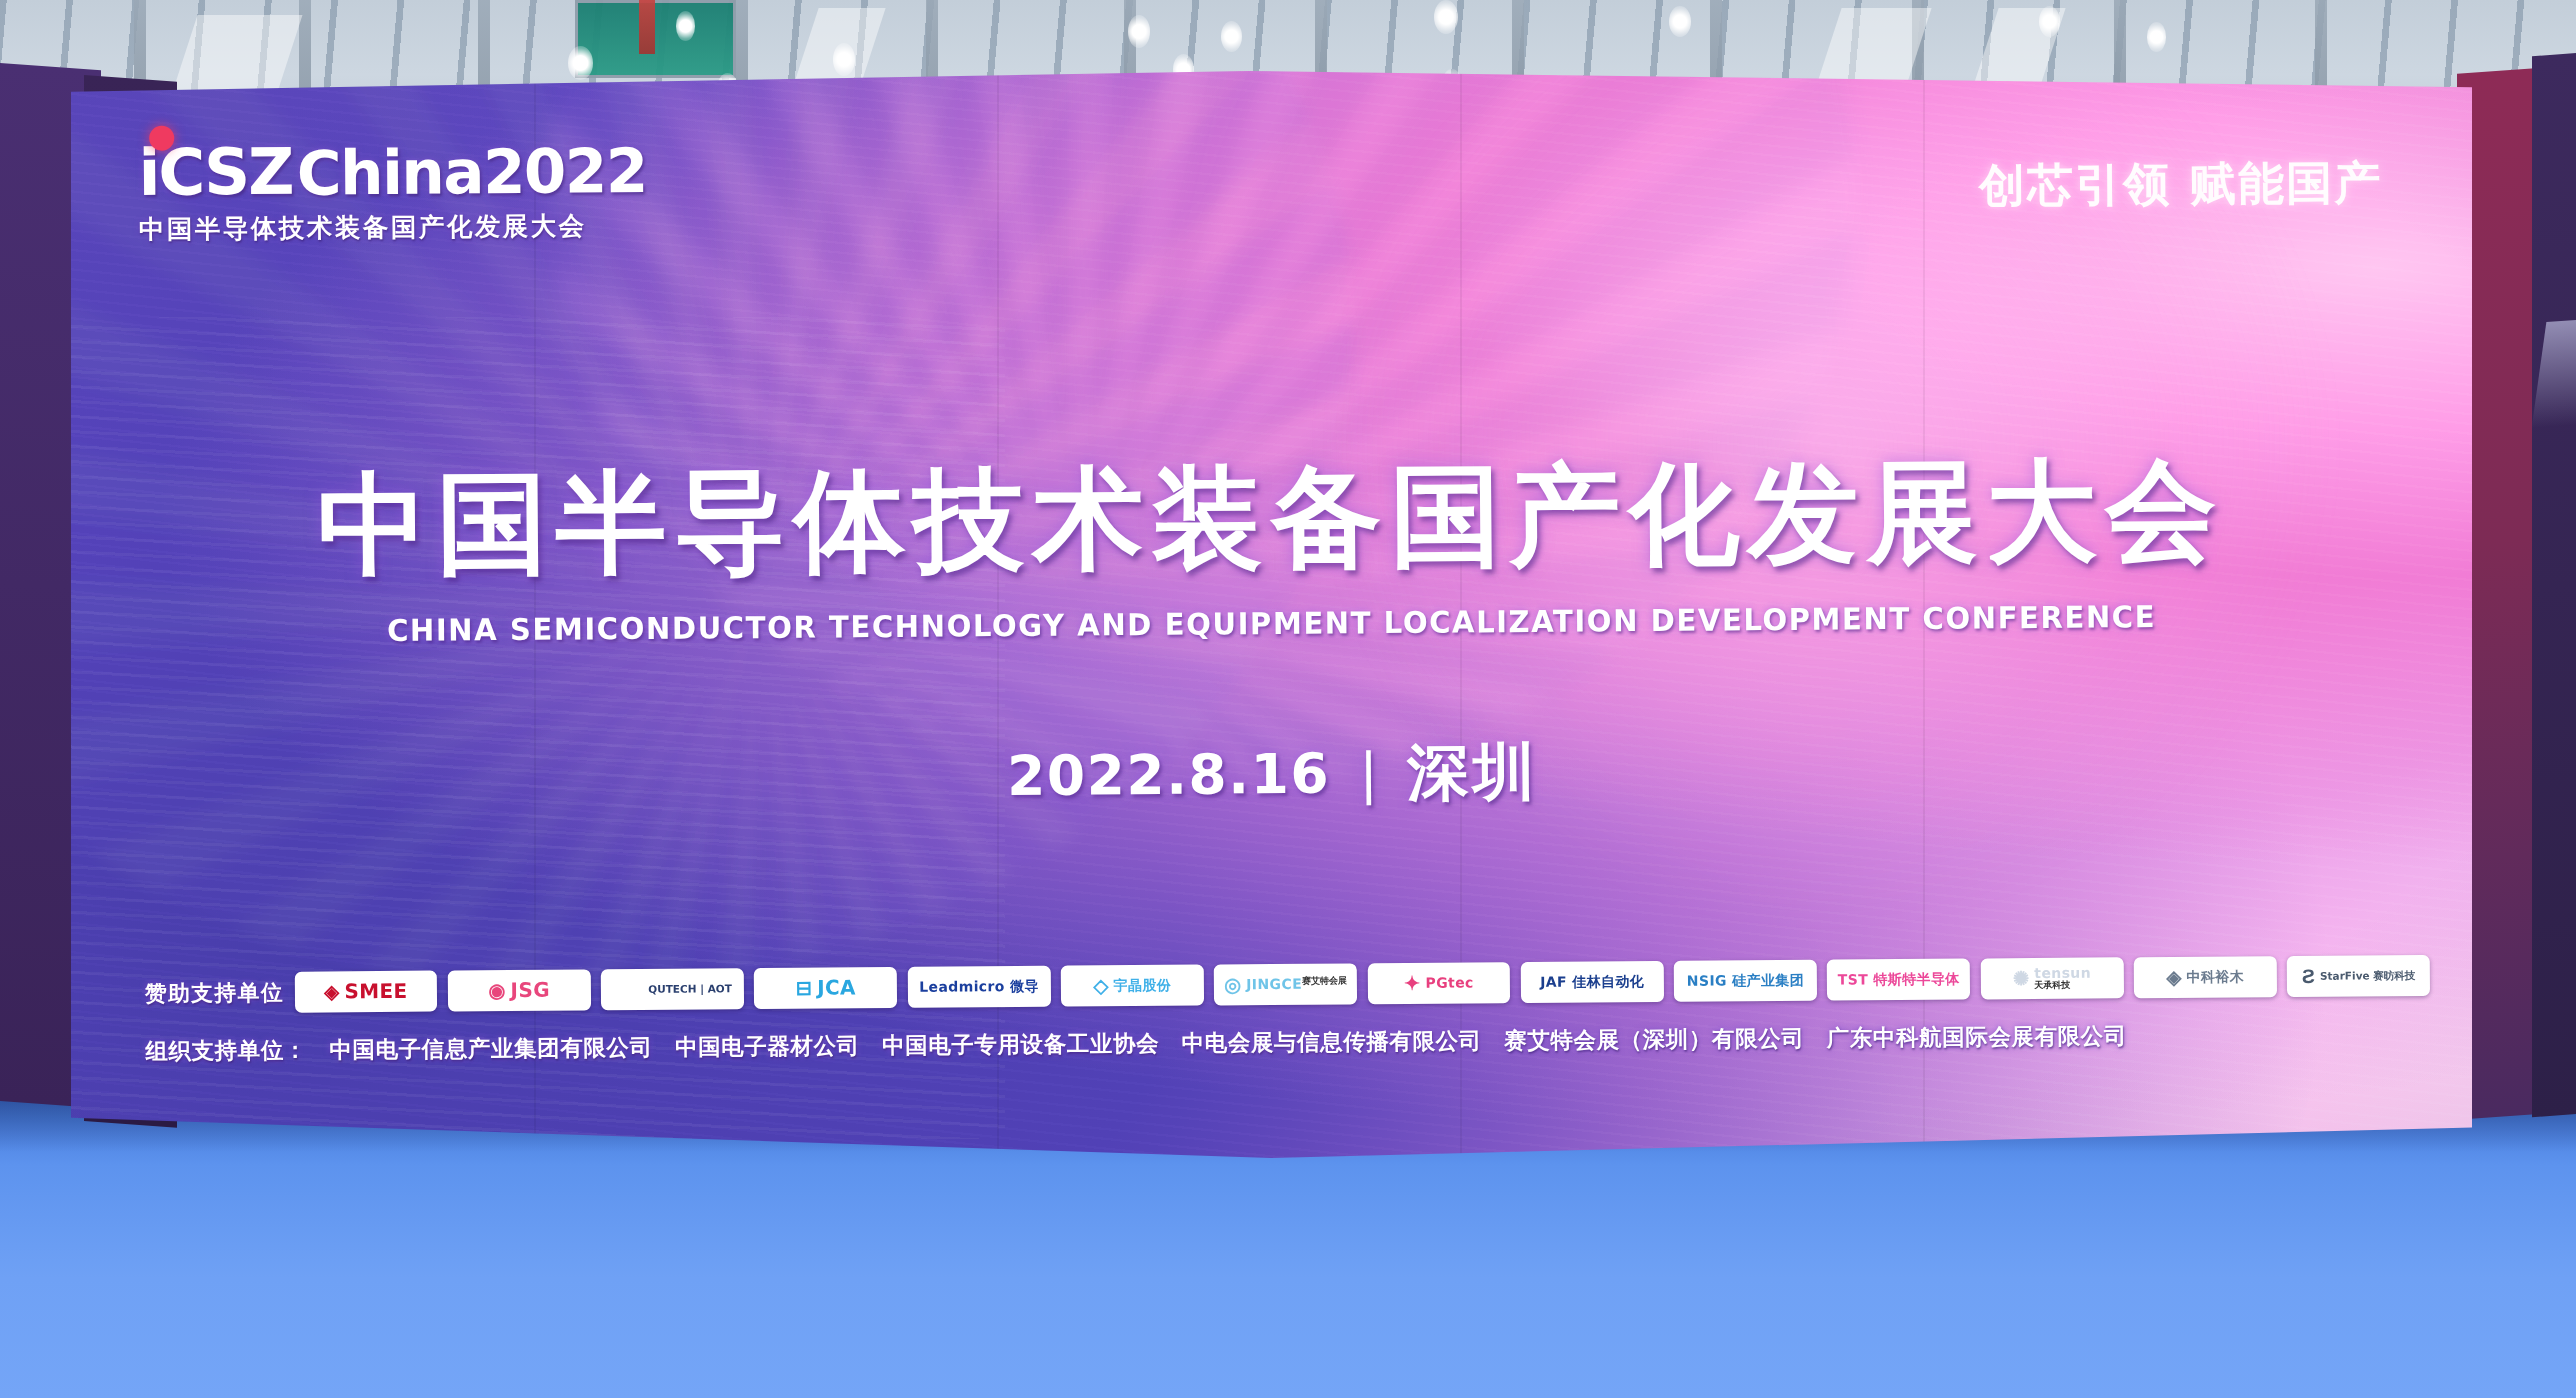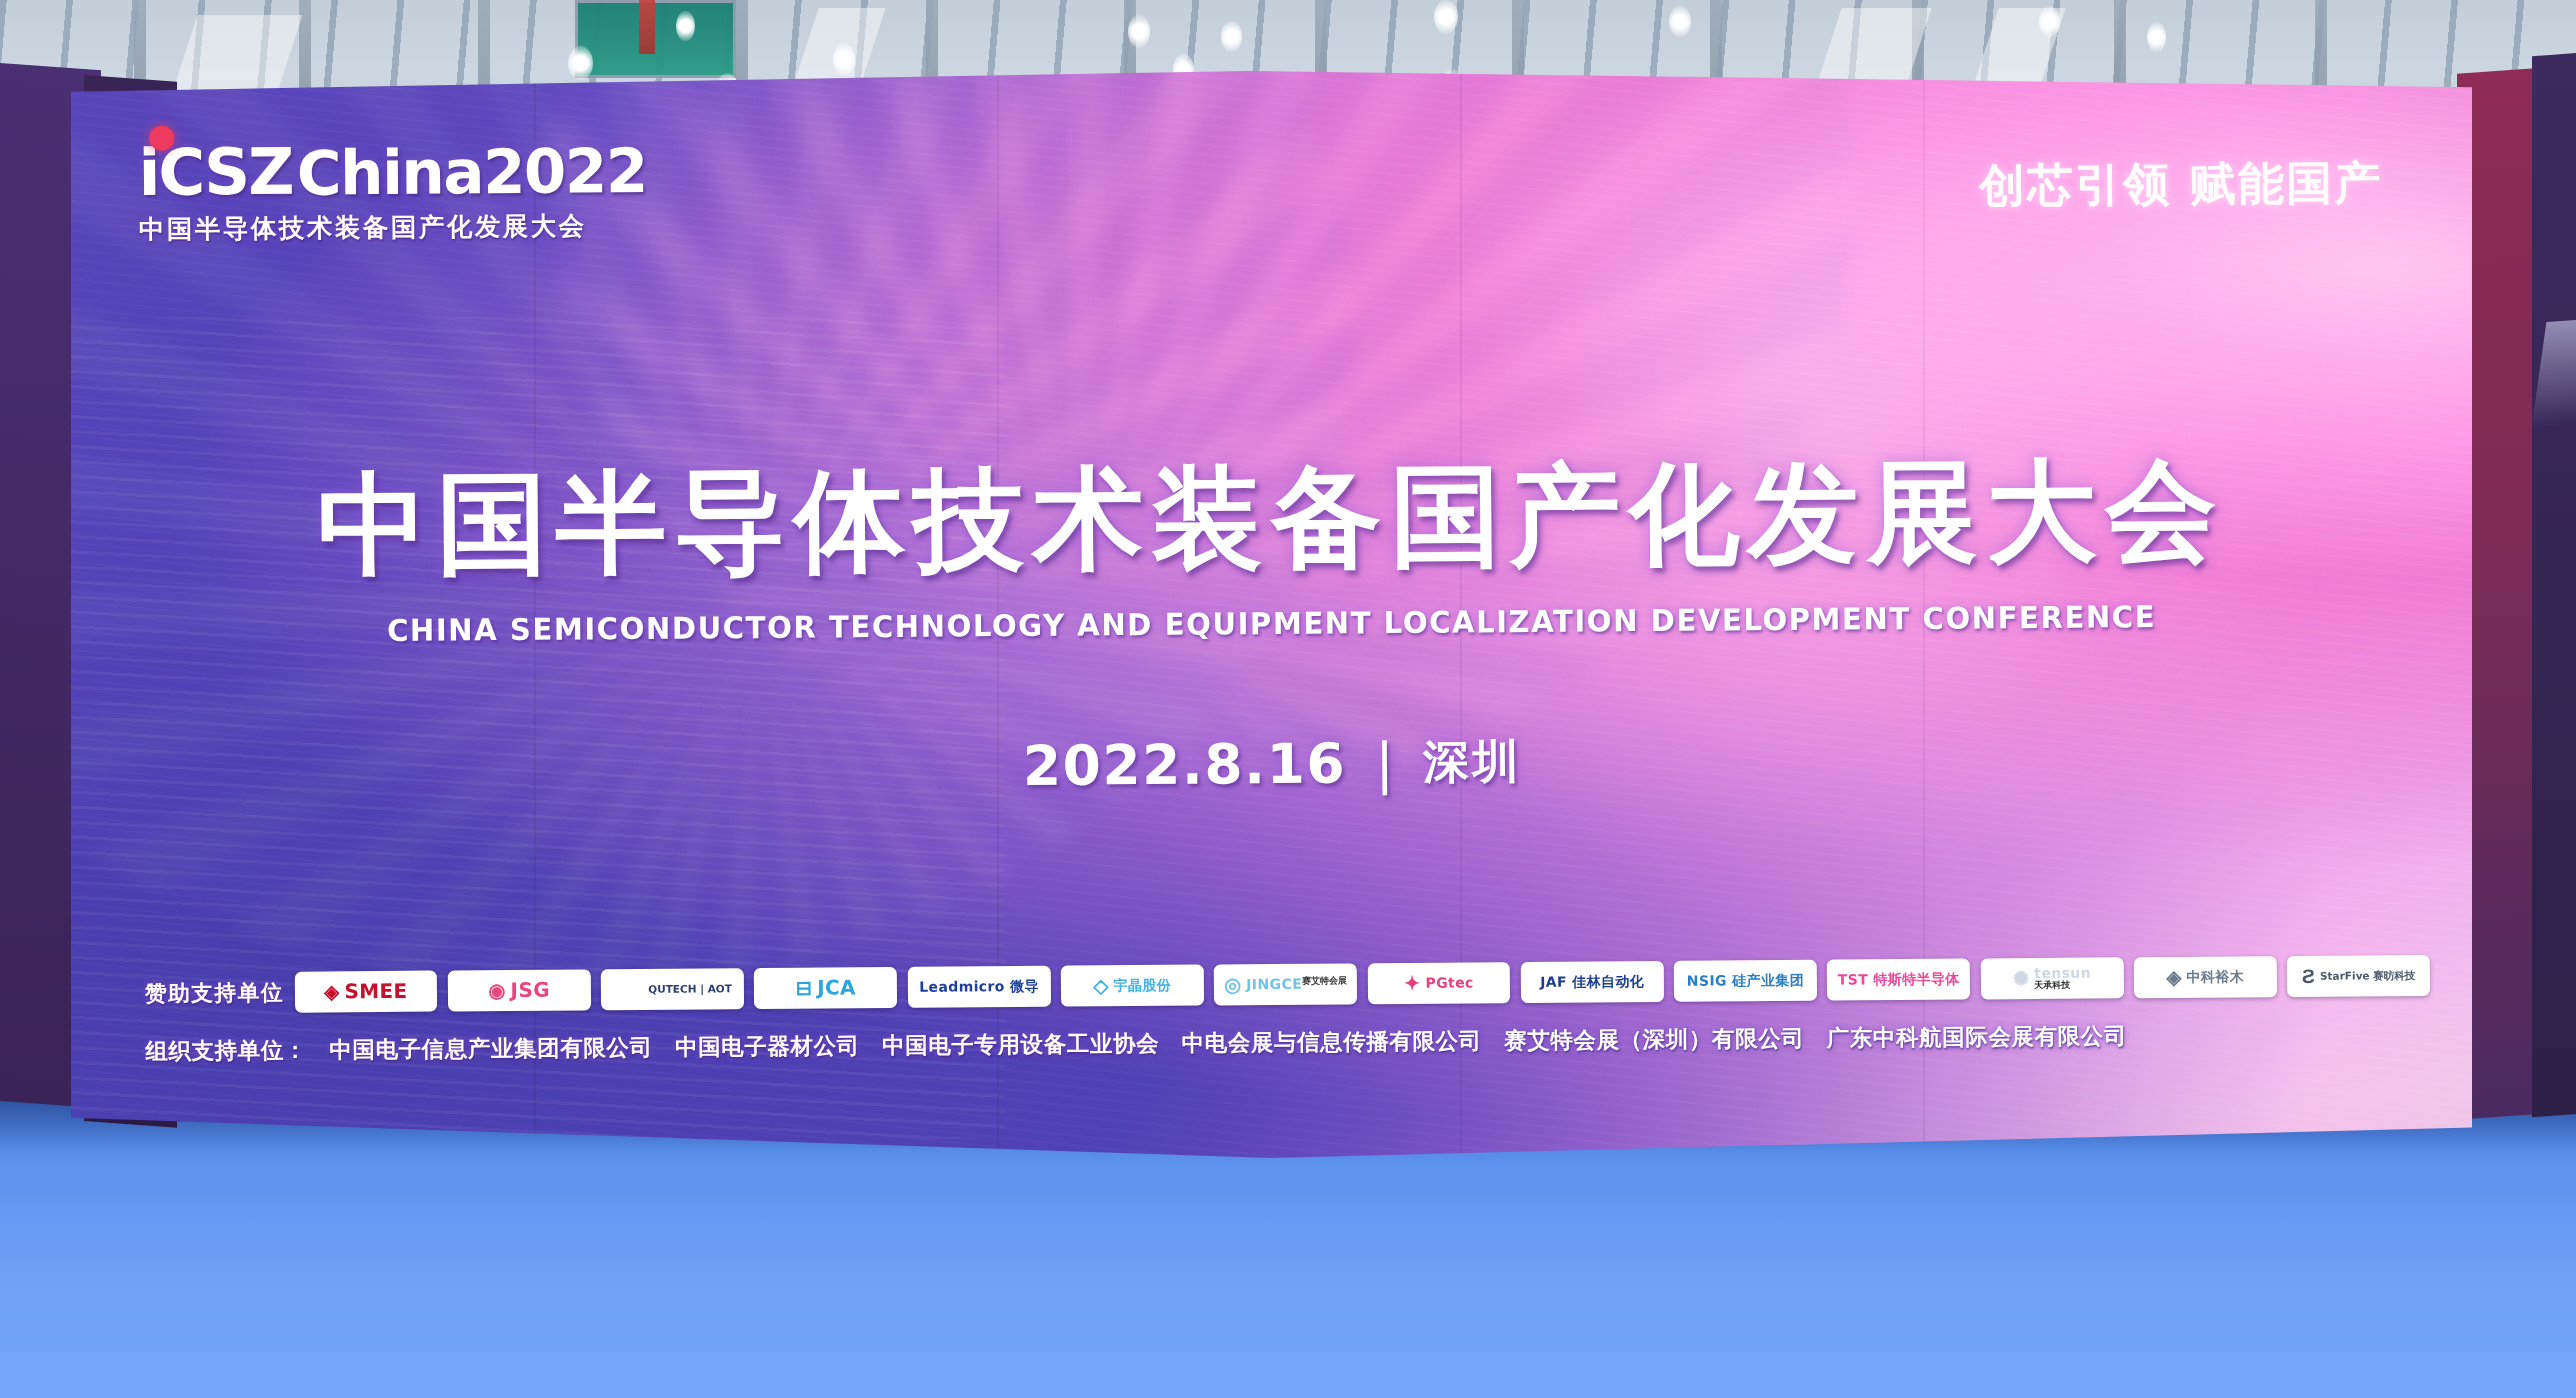--- a/index.html
+++ b/index.html
@@ -126,21 +126,21 @@
               text-shadow:0 0 9px rgba(150,90,220,.6), 1.5px 2.2px 3px rgba(55,20,110,.5); }
 
   
   .daterow { position:absolute; left:0; right:0; top:661px; text-align:center;
              font-family:"DejaVu Sans", sans-serif; }
   .date-txt, .date-sep, .date-city {
       display:inline-block; vertical-align:middle; color:#ffffff; font-weight:bold;
       text-shadow:0 0 12px rgba(150,90,220,.6), 2.2px 3px 3.7px rgba(55,20,110,.5); }
   .date-txt { font-size:55px; letter-spacing:1.5px; }
   .date-sep { font-size:55px; margin:0 25.4px; font-weight:normal; }
-  .date-city { font-size:46px; letter-spacing:3.7px; }
+  .date-city { font-size:62px; letter-spacing:3.7px; }
 
   
   .sponsor-row { position:absolute; left:71px; top:893px; right:45px;
                  display:flex; align-items:center; gap:10.5px; }
   .sp-label { flex:0 0 auto; font-size:21.7px; font-weight:bold; color:#ffffff;
               letter-spacing:1.5px; font-family:"DejaVu Sans", sans-serif; white-space:nowrap;
               text-shadow:0 0 6px rgba(130,80,210,.9), 0.7px 1.5px 2.2px rgba(40,15,90,.7); }
   .logo-box { flex:1 1 0; min-width:0; height:41px; background:#ffffff; border-radius:6.7px;
               display:flex; align-items:center; justify-content:center; gap:5.2px;
               box-shadow:0 1.5px 4.5px rgba(30,10,70,.35); padding:0 6px; overflow:hidden; }

